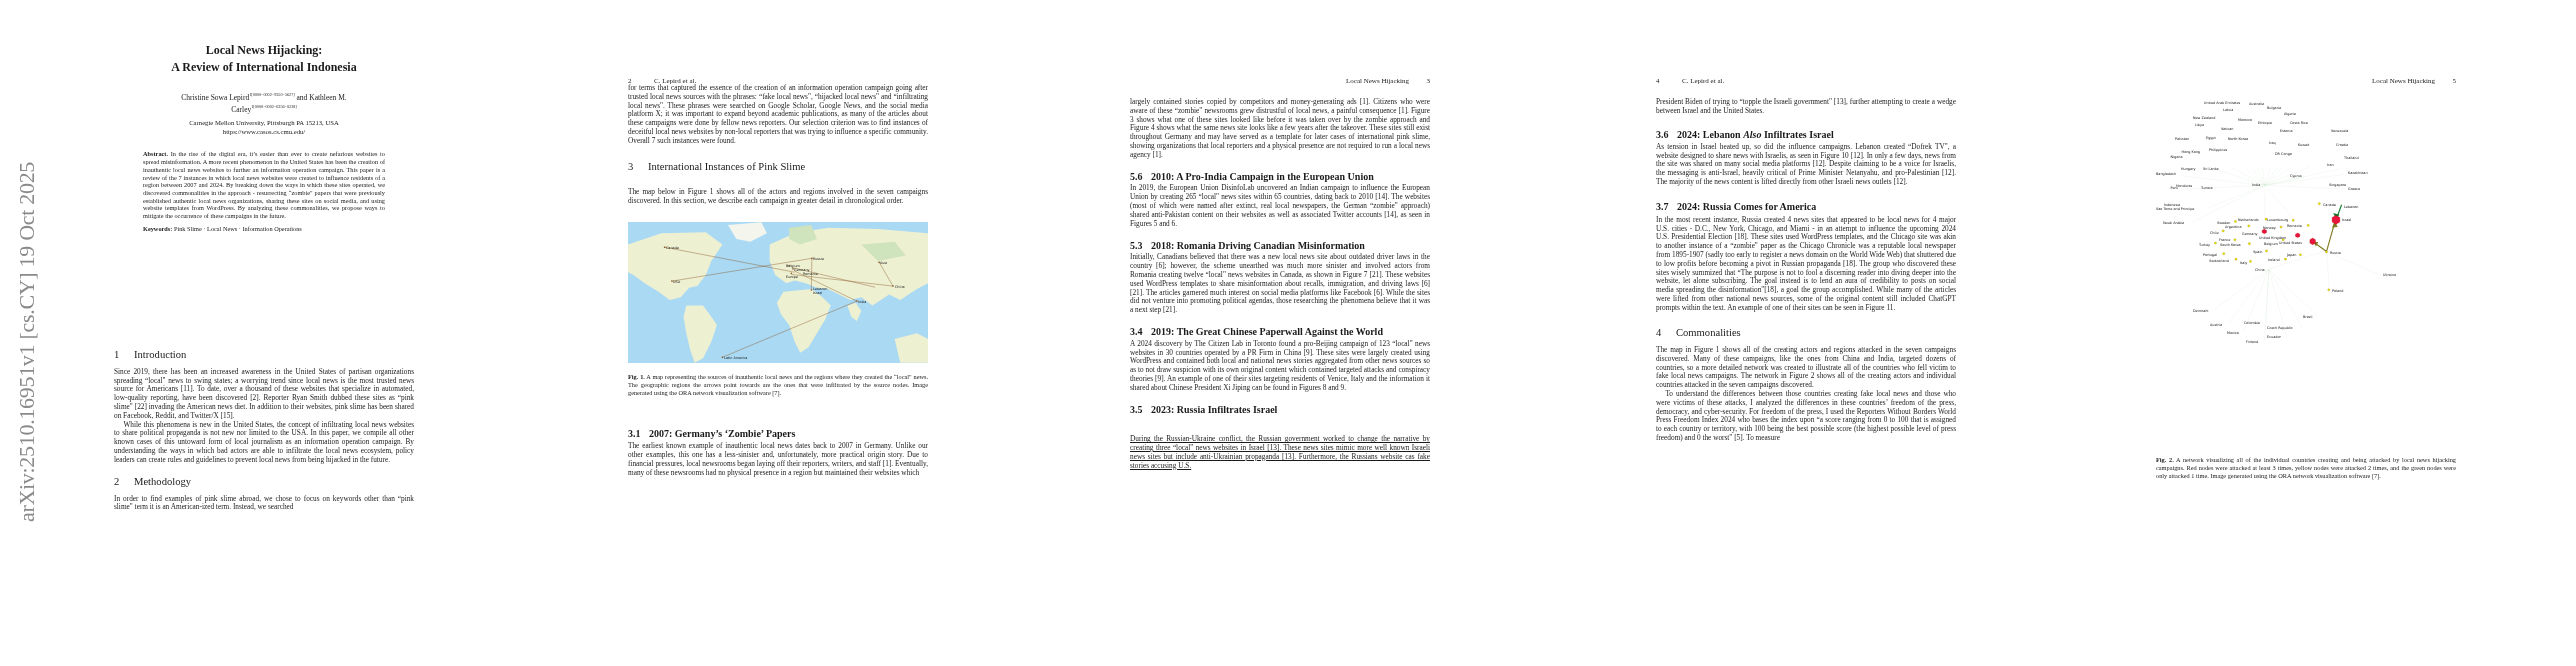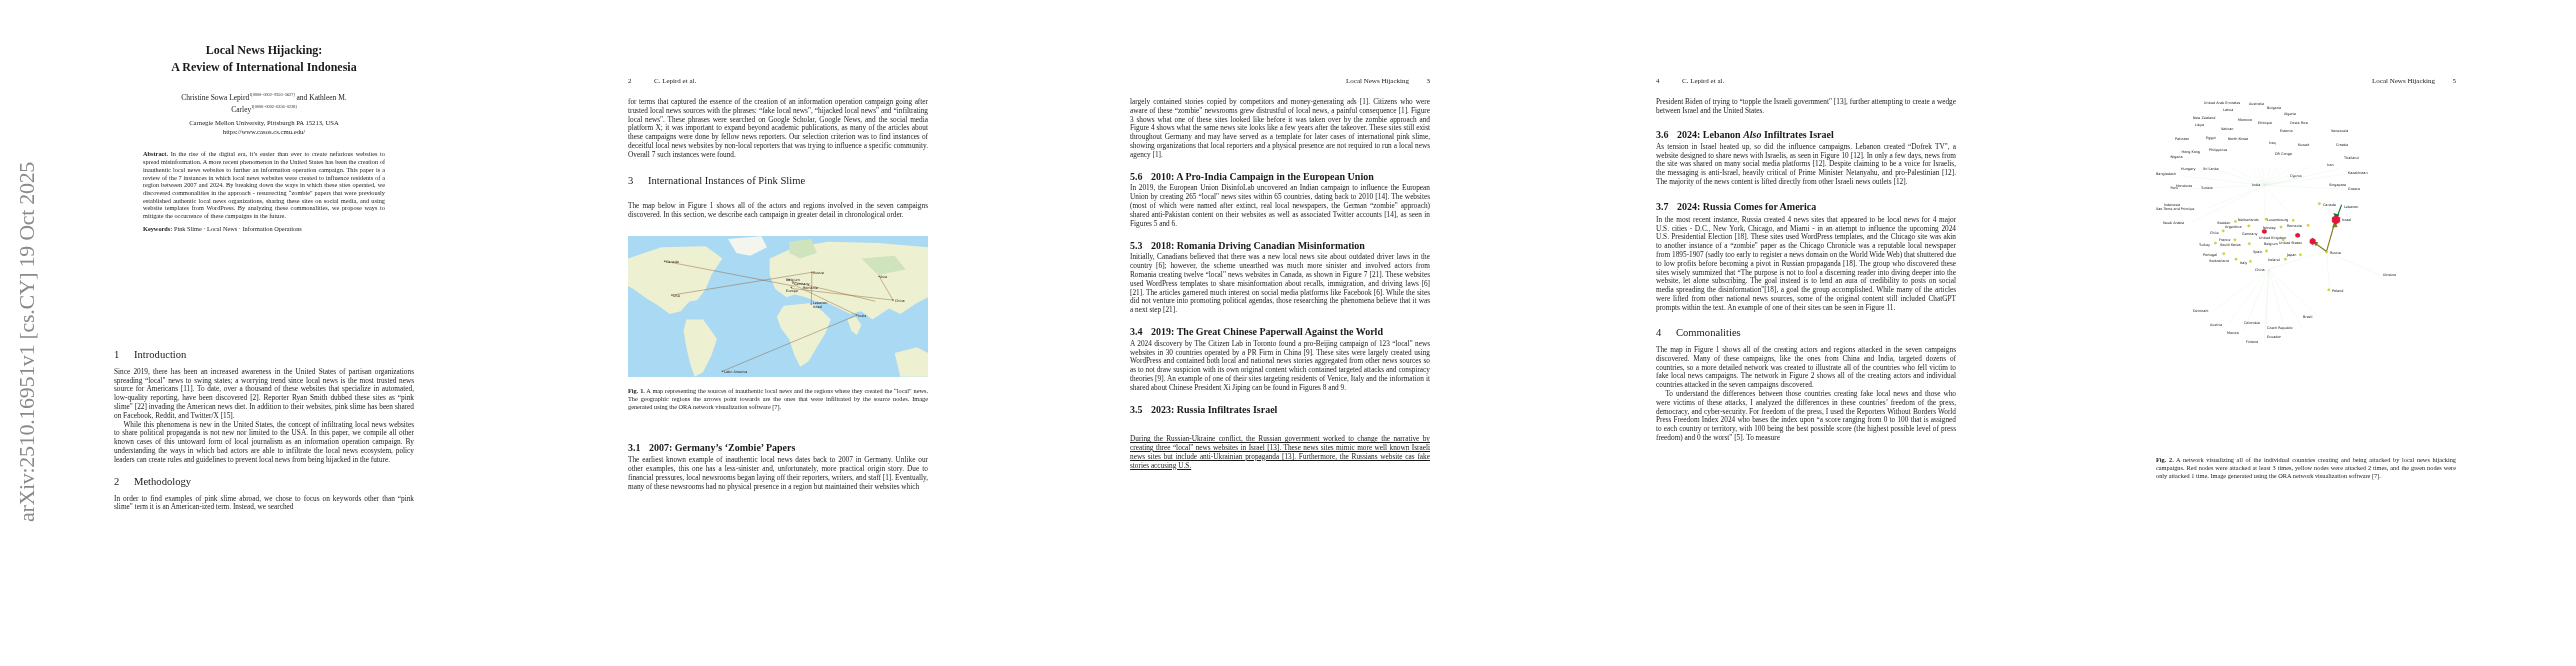--- a/index.html
+++ b/index.html
@@ -69,21 +69,21 @@
     <h2 style="margin-top:11px;"><span class="num">2</span><span>Methodology</span></h2>
     <p style="margin-top:6.7px;">In order to find examples of pink slime abroad, we chose to focus on keywords other than “pink slime" term it is an American-ized term. Instead, we searched</p>
   </div>
 </div>
 
 <div class="page p2">
   <div class="runhead">
     <span class="pn" style="left:0;">2</span>
     <span class="rt" style="left:26px;">C. Lepird et al.</span>
   </div>
-  <div class="content" style="top:98px;">
+  <div class="content" style="top:84px;">
     <p>for terms that captured the essence of the creation of an information operation campaign going after trusted local news sources with the phrases: “fake local news", “hijacked local news" and “infiltrating local news". These phrases were searched on Google Scholar, Google News, and the social media platform X; it was important to expand beyond academic publications, as many of the articles about these campaigns were done by fellow news reporters. Our selection criterion was to find instances of deceitful local news websites by non-local reporters that was trying to influence a specific community. Overall 7 such instances were found.</p>
     <h2 style="margin-top:15px;"><span class="num">3</span><span>International Instances of Pink Slime</span></h2>
     <p style="margin-top:15px;">The map below in Figure 1 shows all of the actors and regions involved in the seven campaigns discovered. In this section, we describe each campaign in greater detail in chronological order.</p>
     <div class="map" style="margin-top:16.7px;">
       <svg width="300" height="141" viewBox="0 0 540 253">
 
         <path d="M0,40 L60,20 L140,18 L170,40 L150,70 L140,95 L125,115 L110,118 L95,135 L75,140 L55,125 L30,110 L10,95 L0,90 Z" fill="#eef0d2"></path>
         <path d="M180,5 L240,0 L250,20 L220,35 L195,30 Z" fill="#f4f6ee"></path>
         <path d="M105,150 L135,150 L150,170 L160,185 L150,215 L135,245 L120,253 L112,230 L105,200 L100,170 Z" fill="#eef0d2"></path>
         <path d="M255,40 L300,20 L360,10 L450,12 L540,20 L540,110 L520,120 L490,140 L470,130 L440,150 L420,135 L400,140 L380,130 L360,120 L340,118 L320,110 L300,105 L285,110 L265,95 L255,70 Z" fill="#eef0d2"></path>

